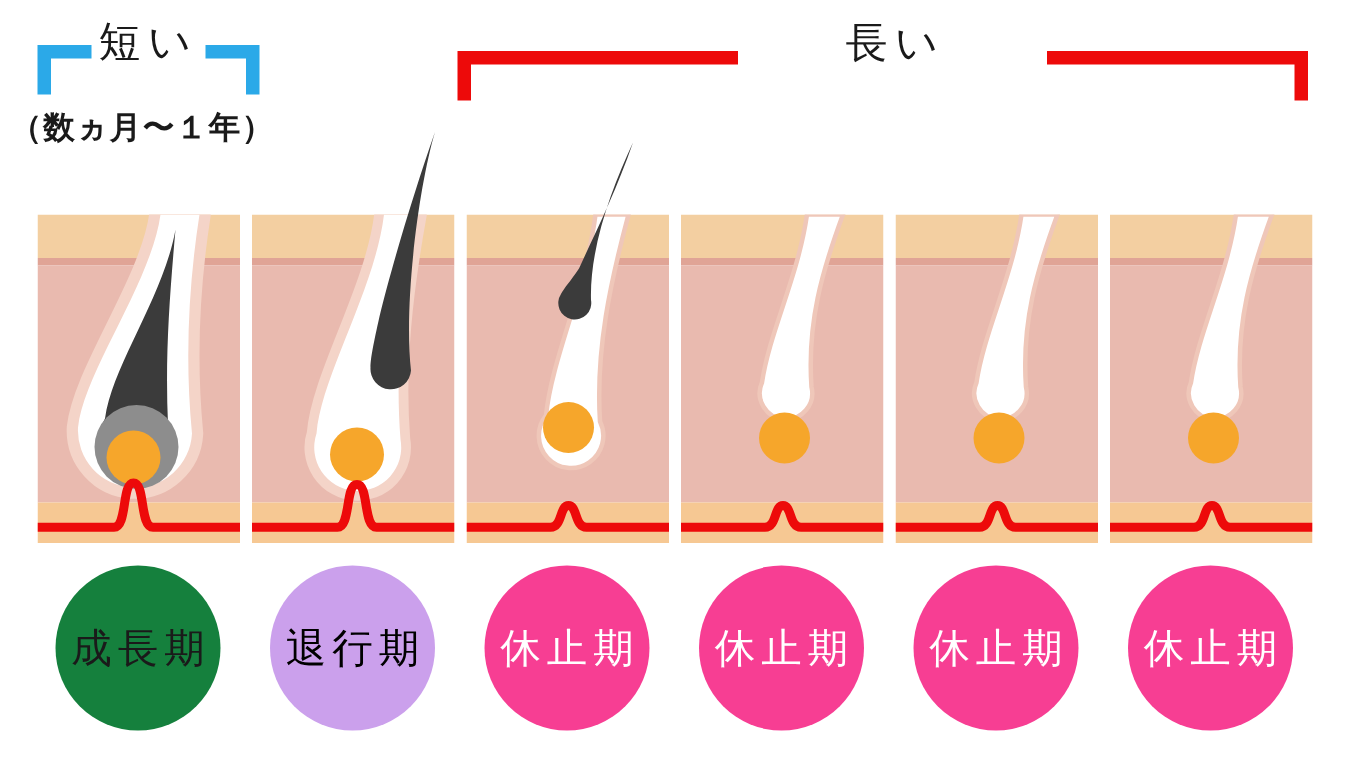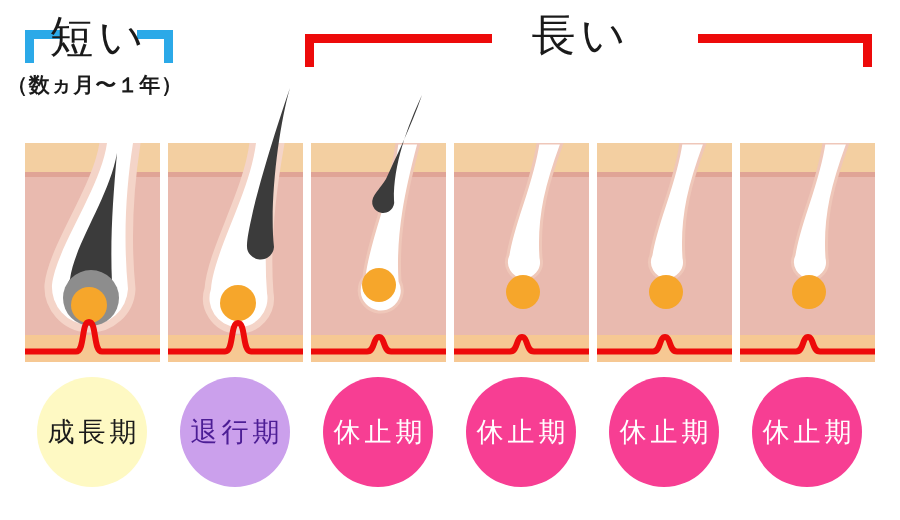--- a/index.html
+++ b/index.html
@@ -2,30 +2,30 @@
 <html><head>
 <meta charset="utf-8">
 <style>
   html,body{margin:0;padding:0;background:#ffffff;}
   .stage-area{
     position:relative;width:900px;height:520px;background:#ffffff;overflow:hidden;
     font-family:"Liberation Sans","DejaVu Sans",sans-serif;color:#1a1a1a;
   }
   .diagram-svg{position:absolute;left:0;top:0;}
   .hdr-title{
-    position:absolute;text-align:center;font-size:44px;font-weight:500;
+    position:absolute;text-align:center;font-size:28px;font-weight:500;
     letter-spacing:5px;white-space:nowrap;line-height:1.1;color:#1a1a1a;
   }
   .hdr-sub{
     position:absolute;text-align:center;font-size:21px;font-weight:400;
     letter-spacing:1px;white-space:nowrap;color:#1a1a1a;
   }
   .title-short{left:25px;width:148px;top:13px;}
   .sub-short{left:0px;width:190px;top:71px;font-weight:bold;}
-  .title-long{left:506px;width:150px;top:14px;font-family:Liberation Mono, monospace;}
+  .title-long{left:522px;width:150px;top:14px;}
   .sub-long{left:500px;width:220px;top:54px;}
   .stage-circle{
     position:absolute;top:377px;width:110px;height:110px;border-radius:50%;
     display:flex;align-items:center;justify-content:center;
     font-size:27px;font-weight:500;letter-spacing:4px;text-indent:4px;
     white-space:nowrap;
   }
   .sc-1{left:37px;}  .sc-2{left:180px;} .sc-3{left:323px;}
   .sc-4{left:466px;} .sc-5{left:609px;} .sc-6{left:752px;}
 </style>
@@ -102,20 +102,20 @@
 
     <use href="#telogenPanel" transform="translate(454,143)"></use>
     <use href="#telogenPanel" transform="translate(597,143)"></use>
     <use href="#telogenPanel" transform="translate(740,143)"></use>
   </svg>
 
   <div class="hdr-title title-short">短い</div>
   <div class="hdr-sub sub-short">（数ヵ月〜１年）</div>
   <div class="hdr-title title-long">長い</div>
 
-  <div class="stage-circle sc-1" style="background: #fef9c3; color: rgb(26, 26, 26);">成長期</div>
-  <div class="stage-circle sc-2" style="background: rgb(203, 160, 236); color: #4c1d95;">退行期</div>
+  <div class="stage-circle sc-1" style="background: #15803d; color: rgb(26, 26, 26);">成長期</div>
+  <div class="stage-circle sc-2" style="background: rgb(203, 160, 236); color: #000000;">退行期</div>
   <div class="stage-circle sc-3" style="background: rgb(247, 62, 147); color: rgb(255, 255, 255);">休止期</div>
   <div class="stage-circle sc-4" style="background: rgb(247, 62, 147); color: rgb(255, 255, 255);">休止期</div>
   <div class="stage-circle sc-5" style="background: rgb(247, 62, 147); color: rgb(255, 255, 255);">休止期</div>
   <div class="stage-circle sc-6" style="background: rgb(247, 62, 147); color: rgb(255, 255, 255);">休止期</div>
 
 </div>
 
 </body></html>

